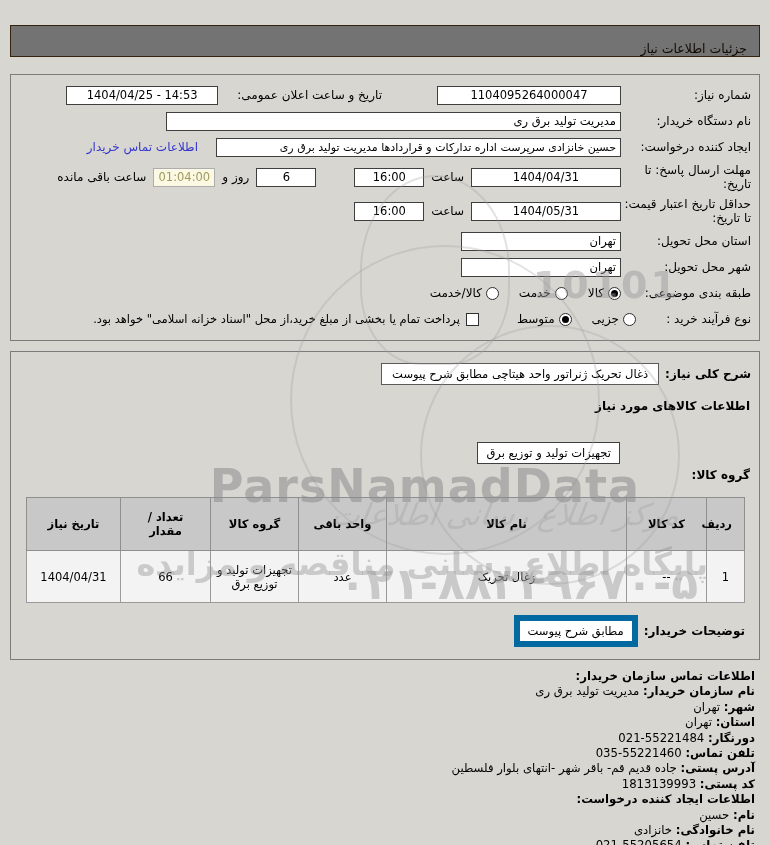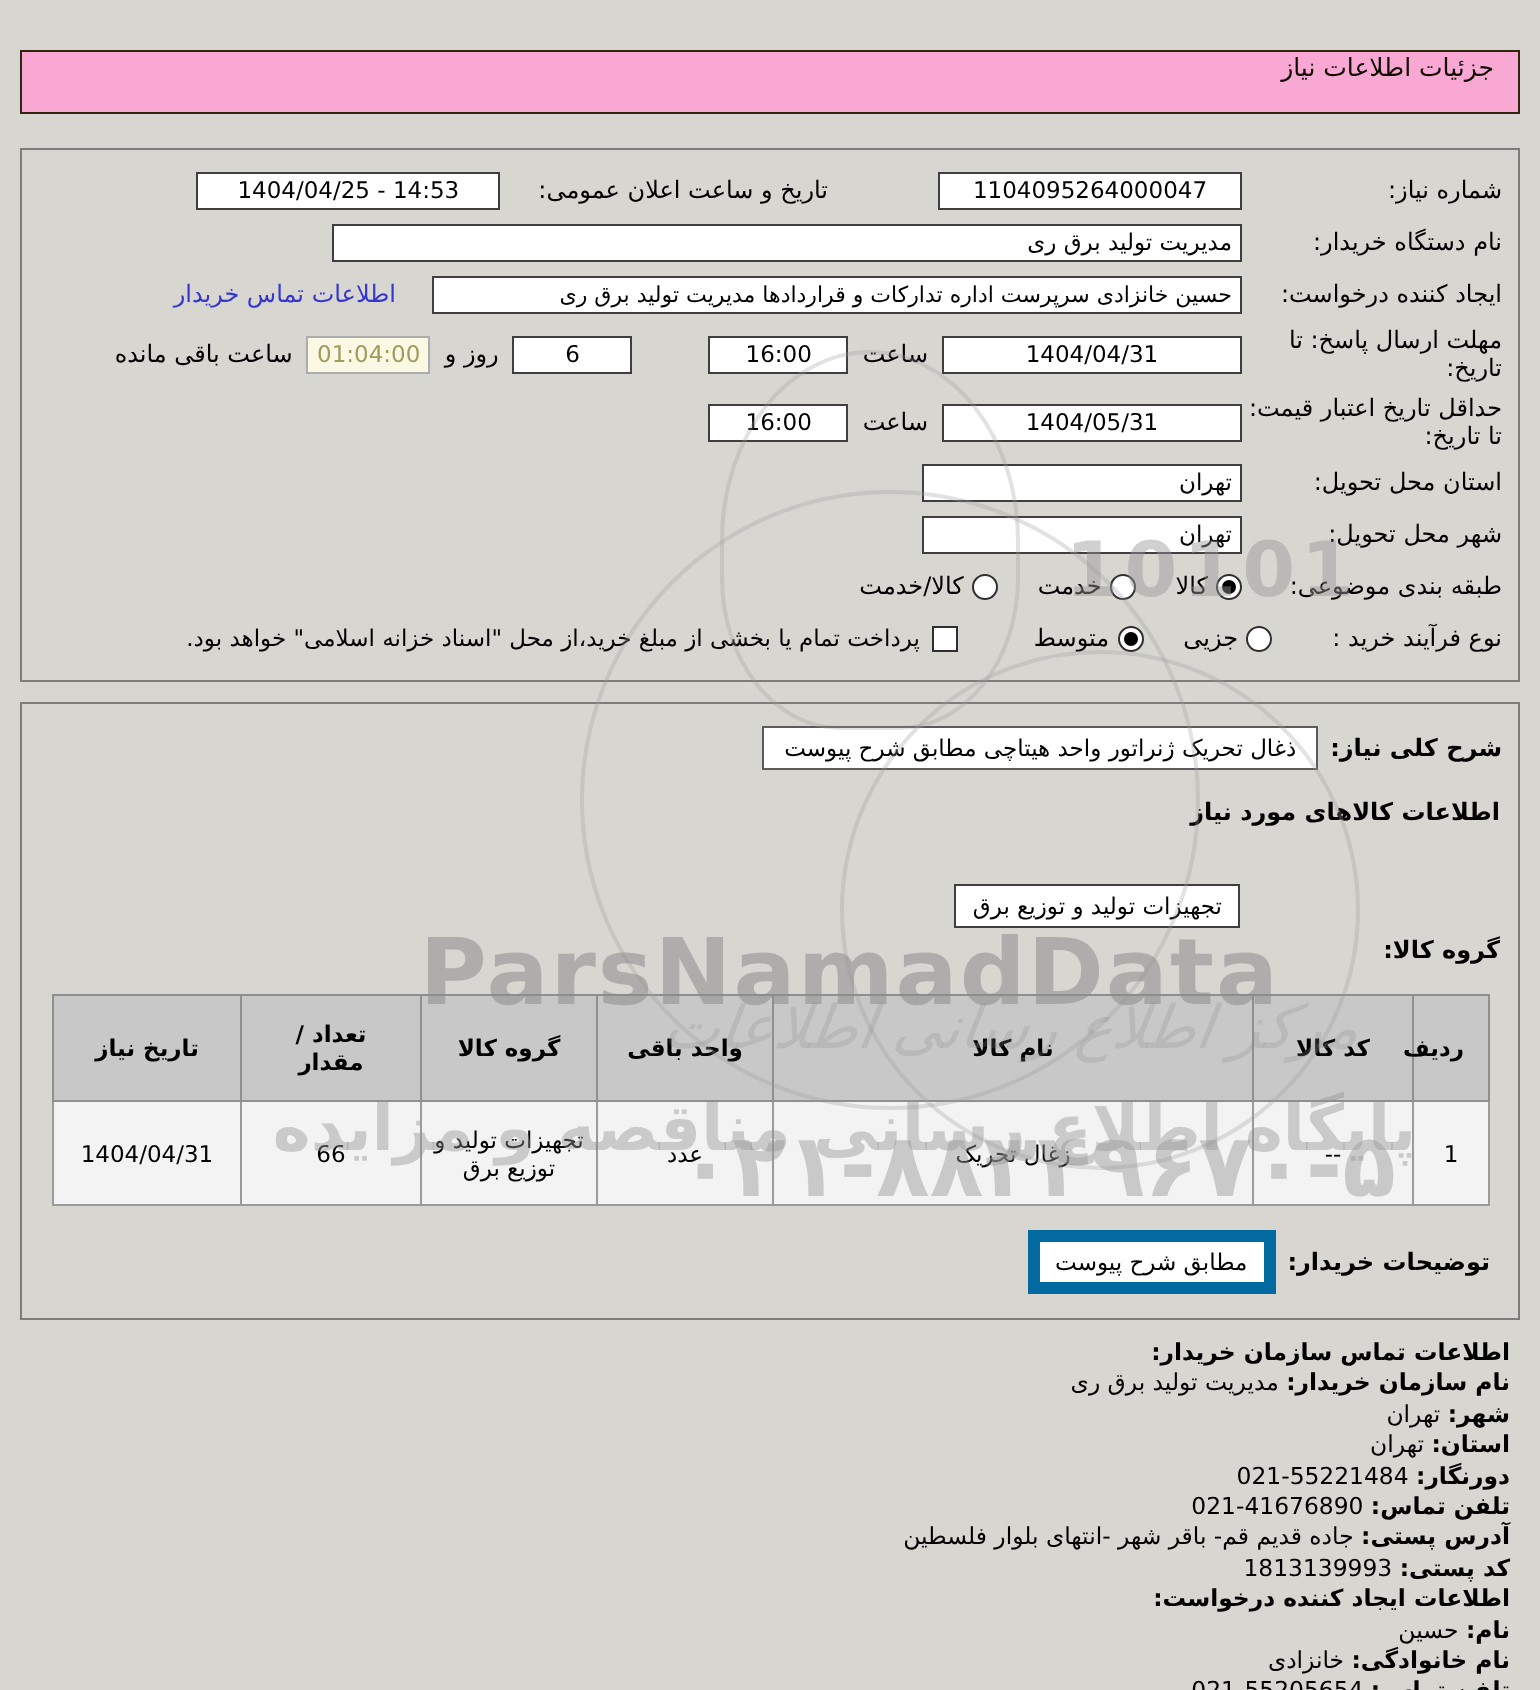--- a/index.html
+++ b/index.html
@@ -8,22 +8,22 @@
     background:#d8d6d1;
     font-family:"DejaVu Sans","Liberation Sans",sans-serif;
     font-size:12px; color:#000; direction:rtl;
     position:relative; overflow:hidden;
   }
   .screen { position:relative; width:770px; height:845px; }
 
   
   .titlebar {
     margin:25px 10px 0 10px; height:32px;
-    background:#f9a8d4; border:1px solid #33240f;
-    display:flex; align-items:flex-start; padding-right:12px;
+    background:#737373; border:1px solid #33240f;
+    display:flex; align-items:flex-end; padding-right:12px;
     color:#120b03; font-size:12.5px;
   }
 
   
   .gbox {
     margin:0 10px; border:1px solid #7c7c7c;
     background:transparent;
   }
   #box1 { margin-top:17px; padding:7px 6px 8px 6px; }
   #box2 { margin-top:10px; padding:9px 0 12px 0; }
@@ -94,21 +94,21 @@
 <div class="screen">
 
   <div class="titlebar">
     <span>جزئیات اطلاعات نیاز</span>
   </div>
 
   <div class="gbox" id="box1">
 
     <div class="frow">
       <span class="flabel">شماره نیاز:</span>
-      <div class="inp num" style="width:152px;">1104095264000047</div>
+      <div class="inp num" style="width:184px;">1104095264000047</div>
       <span class="lbl-sm" style="margin-right:55px;">تاریخ و ساعت اعلان عمومی:</span>
       <div class="inp num" style="width:152px; margin-right:12px;">1404/04/25 - 14:53</div>
     </div>
 
     <div class="frow">
       <span class="flabel">نام دستگاه خریدار:</span>
       <div class="inp rtl-text" style="width:455px;">مدیریت تولید برق ری</div>
     </div>
 
     <div class="frow">
@@ -233,21 +233,21 @@
     </div>
 
   </div>
 
   <div class="contact">
     <div class="cline"><b>اطلاعات تماس سازمان خریدار:</b></div>
     <div class="cline"><b>نام سازمان خریدار:</b> <span>مدیریت تولید برق ری</span></div>
     <div class="cline"><b>شهر:</b> <span>تهران</span></div>
     <div class="cline"><b>استان:</b> <span>تهران</span></div>
     <div class="cline"><b>دورنگار:</b> <span>55221484-021</span></div>
-    <div class="cline"><b>تلفن تماس:</b> <span>41676890-021</span></div>
+    <div class="cline"><b>تلفن تماس:</b> <span>55221460-035</span></div>
     <div class="cline"><b>آدرس پستی:</b> <span>جاده قدیم قم- باقر شهر -انتهای بلوار فلسطین</span></div>
     <div class="cline"><b>کد پستی:</b> <span>1813139993</span></div>
     <div class="cline"><b>اطلاعات ایجاد کننده درخواست:</b></div>
     <div class="cline"><b>نام:</b> <span>حسین</span></div>
     <div class="cline"><b>نام خانوادگی:</b> <span>خانزادی</span></div>
     <div class="cline"><b>تلفن تماس:</b> <span>55205654-021</span></div>
   </div>
 
   <div class="wm">
     <div class="circle" style="left:290px; top:220px; width:310px; height:310px;"></div>

